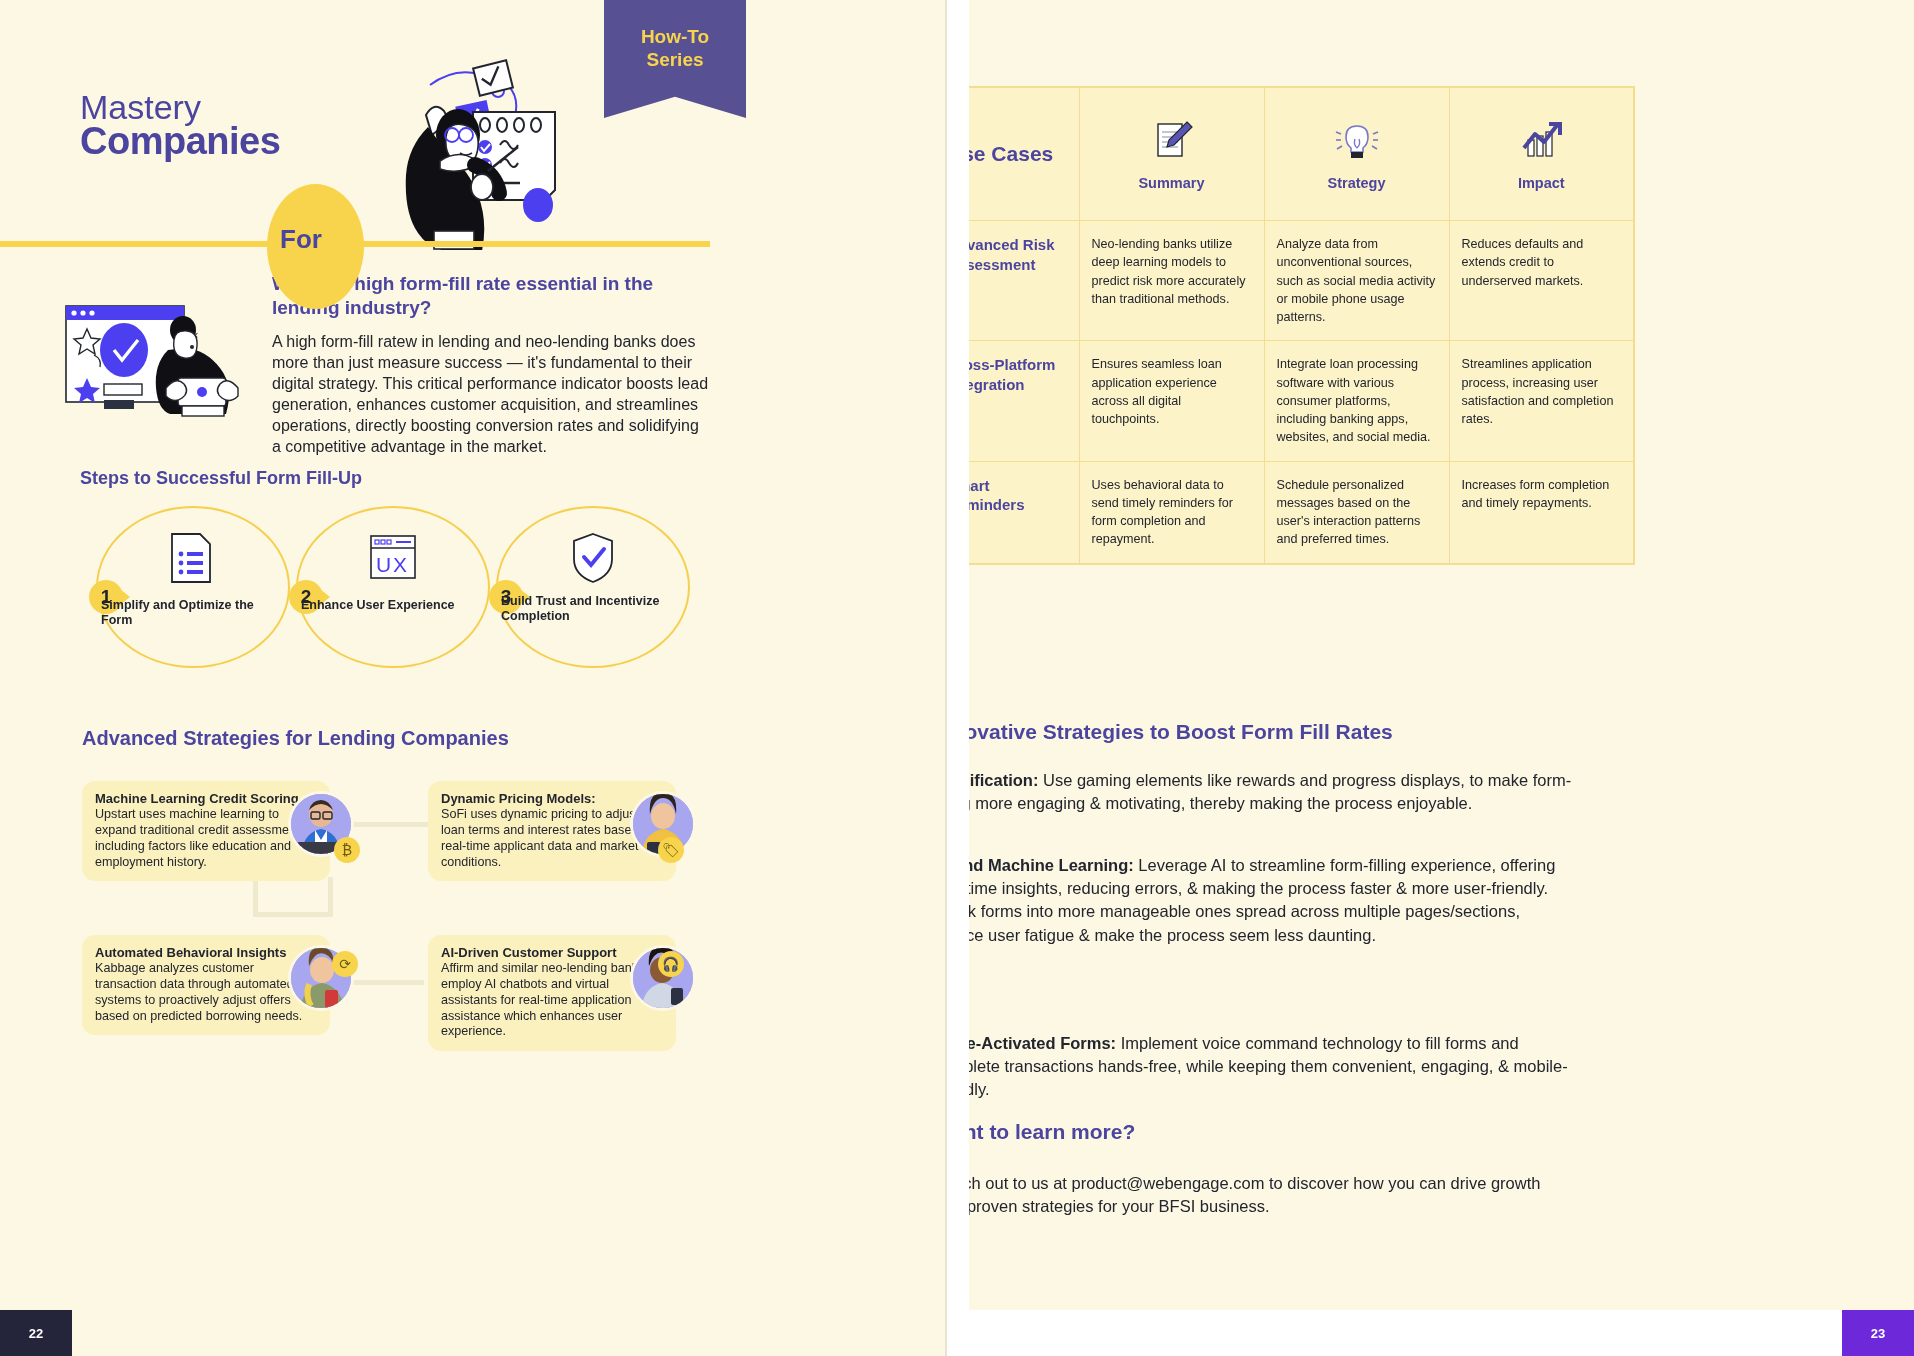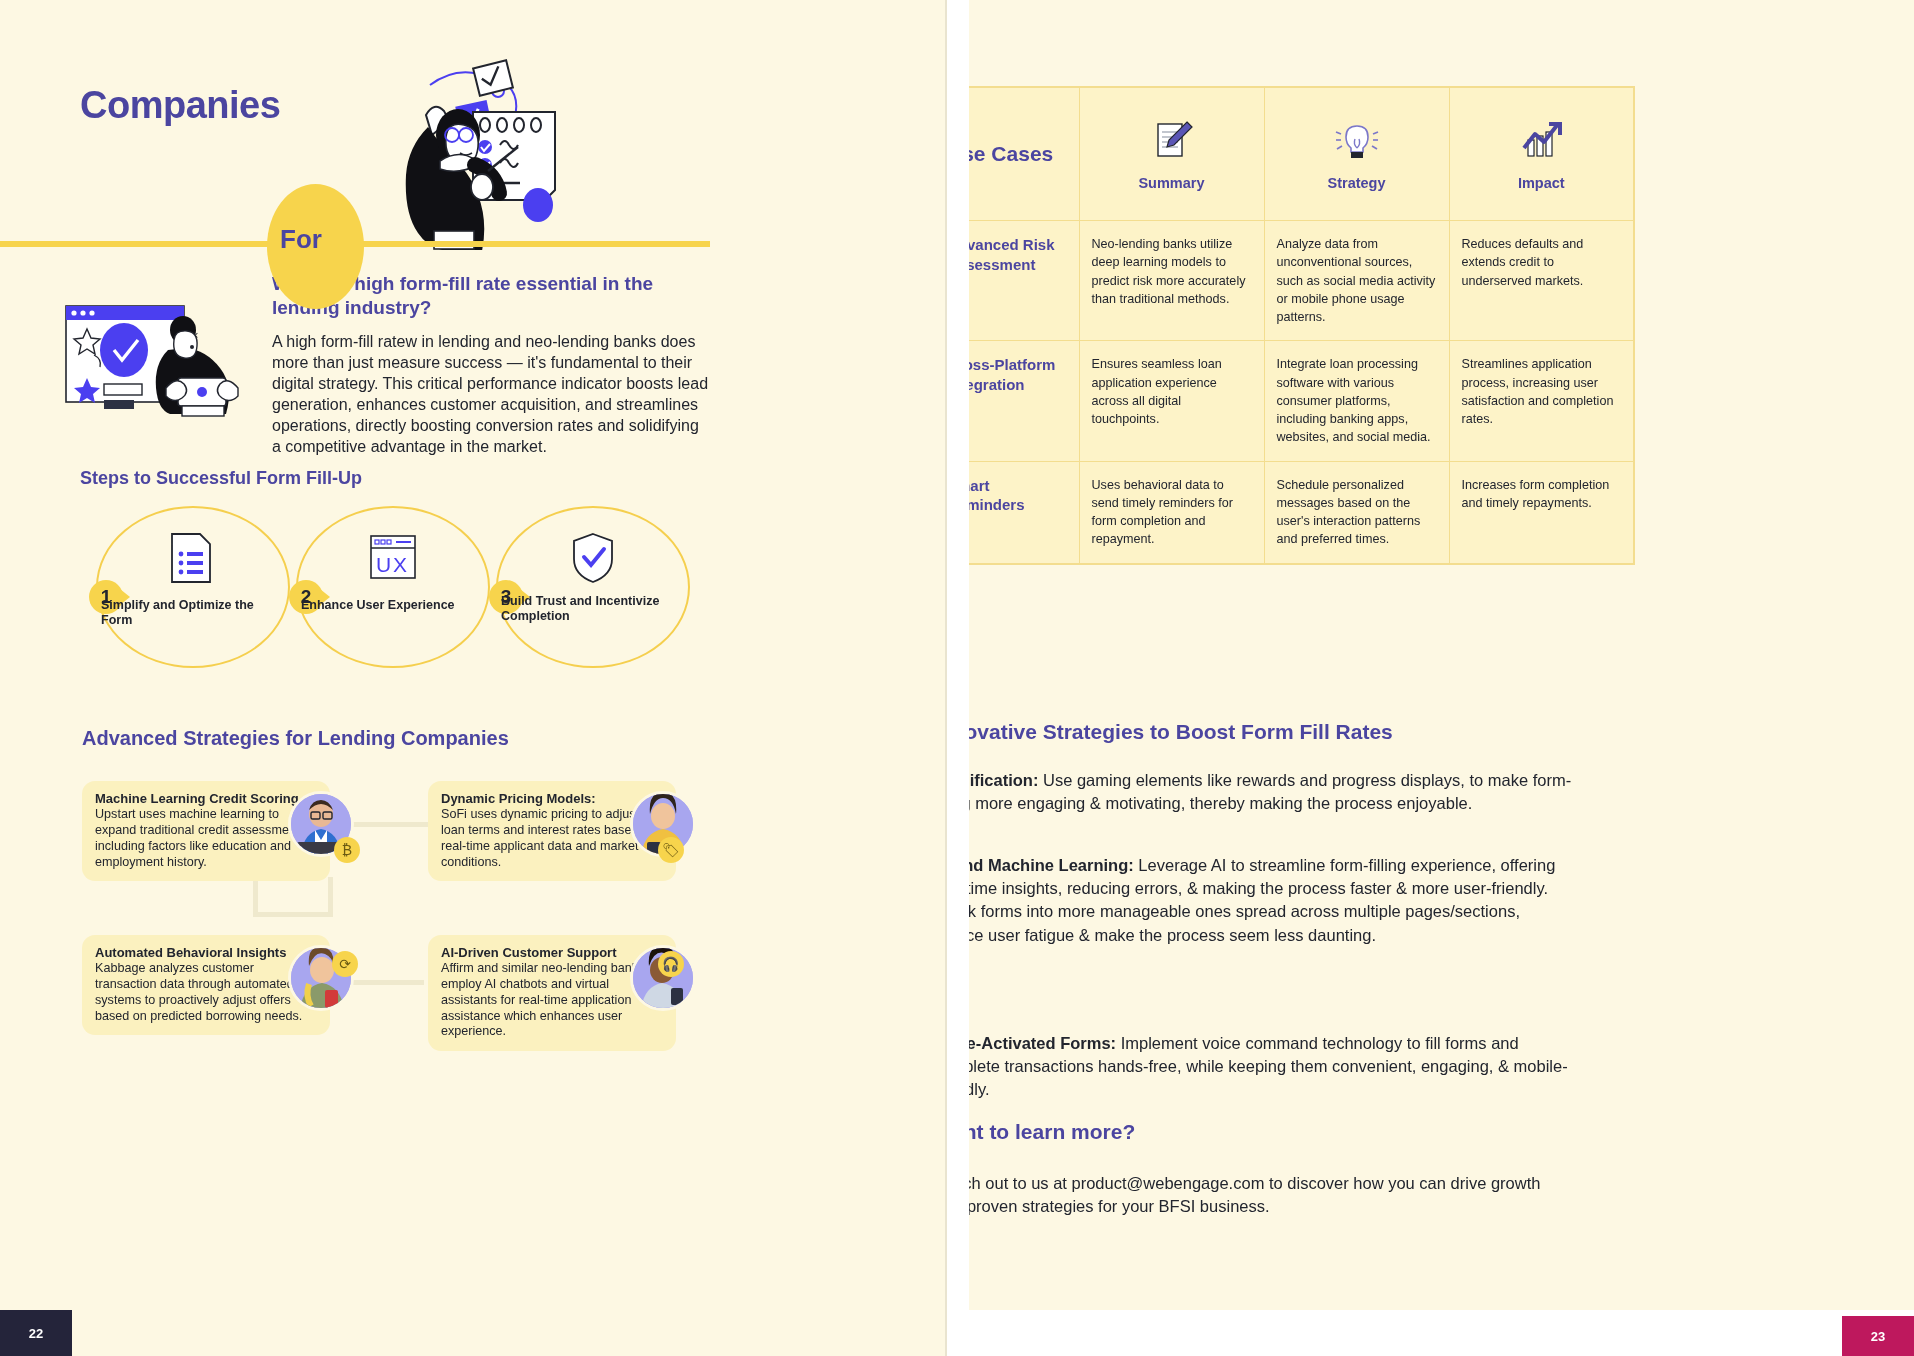--- a/index.html
+++ b/index.html
@@ -124,39 +124,46 @@
   .uc-usecases { color:#4b45a0; font-weight:bold; font-size:21px; line-height:1.15; text-align:left !important; }
   .uc-rowhead { color:#4b45a0; font-weight:bold; font-size:15px; line-height:1.3; }
   .uc-cell { color:#22252e; font-size:12.6px; line-height:1.45; }
   .uc-icon { width:46px; height:46px; display:inline-block; }
 
   .r-h2 { position:absolute; color:#4b45a0; font-weight:bold; font-size:21px; }
   .r-p  { position:absolute; color:#22252e; font-size:16.5px; line-height:1.42; width:640px; }
   .r-p b { font-weight:bold; }
 
   .page-num-right {
-    position:absolute; right:0; bottom:0; width:72px; height:40px;
-    background:#be185d; color:#ffffff; display:flex;
+    position:absolute; right:0; bottom:0; width:72px; height:46px;
+    background:#6d28d9; color:#ffffff; display:flex;
     align-items:center; justify-content:center; font-size:13px; font-weight:bold;
   }
   .bottom-strip{
     position:absolute; left:0; bottom:0; width:100%; height:46px;
     background:#ffffff;
   }
 </style>
 </head>
 <body>
 
 <div class="spread">
 
   <div class="page page-left">
 
+    <div class="ribbon">
+      <span>
+        <span>How-To</span><br>
+        <span>Series</span>
+      </span>
+    </div>
 
     <div class="title-block">
       <div class="yellow-blob"></div>
+      <div class="t-line t-mastery">Mastery</div>
       <div class="t-for">For</div>
       <div class="t-line t-companies">Companies</div>
     </div>
 
     <div class="hero-illus">
       <svg viewBox="0 0 250 195" width="250" height="195">
         <path d="M100 30 q 30 -22 62 -6" stroke="#4b3ff0" stroke-width="2" fill="none"></path>
         <path d="M172 26 q 20 12 12 40" stroke="#4b3ff0" stroke-width="2" fill="none"></path>
         <circle cx="168" cy="36" r="6" stroke="#4b3ff0" stroke-width="2" fill="none"></circle>
         <rect x="128" y="48" width="32" height="30" fill="#4b3ff0" transform="rotate(-12 144 63)"></rect>

